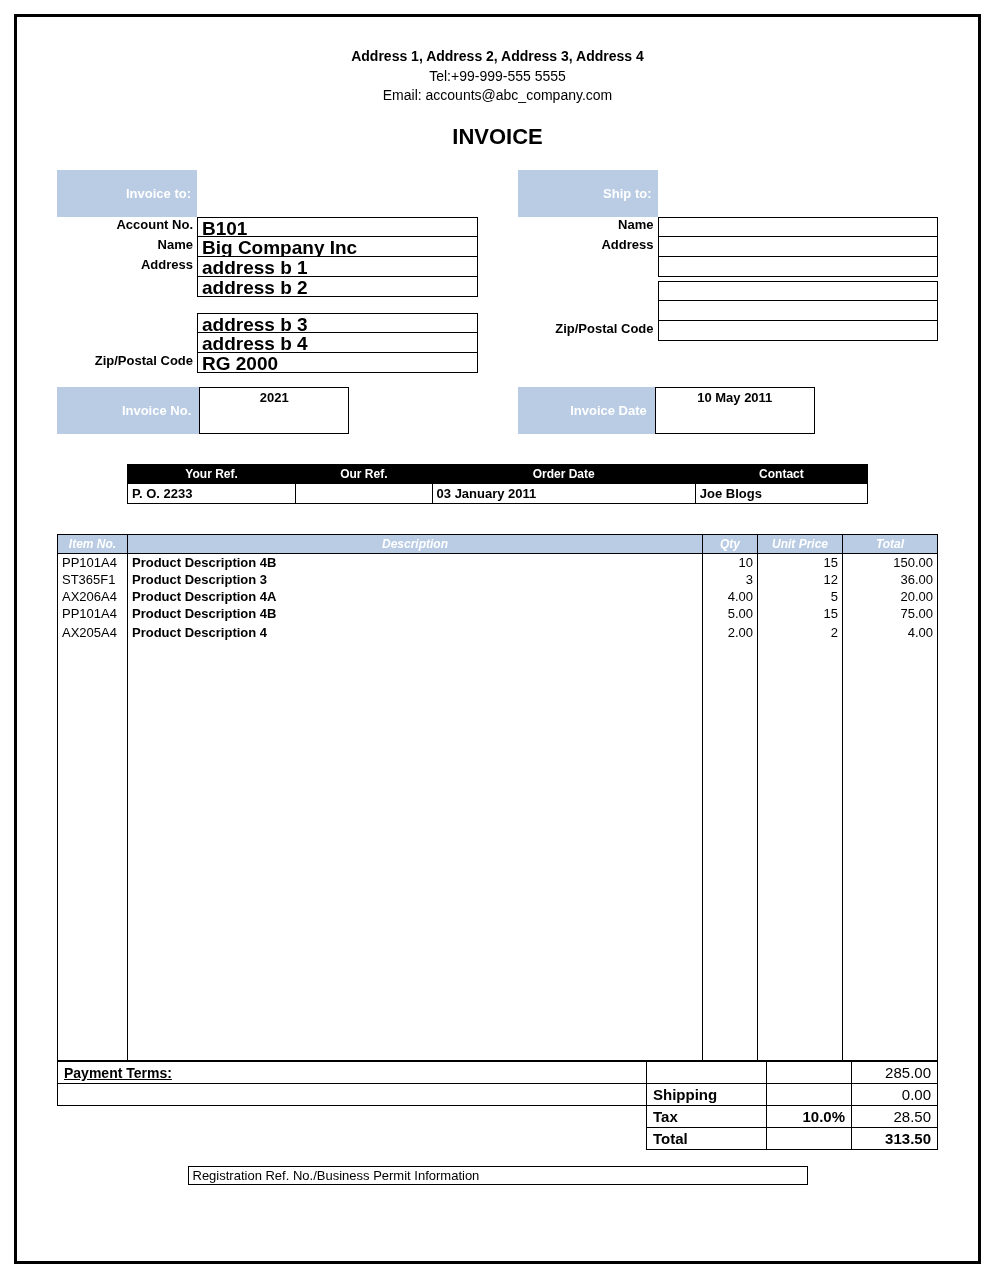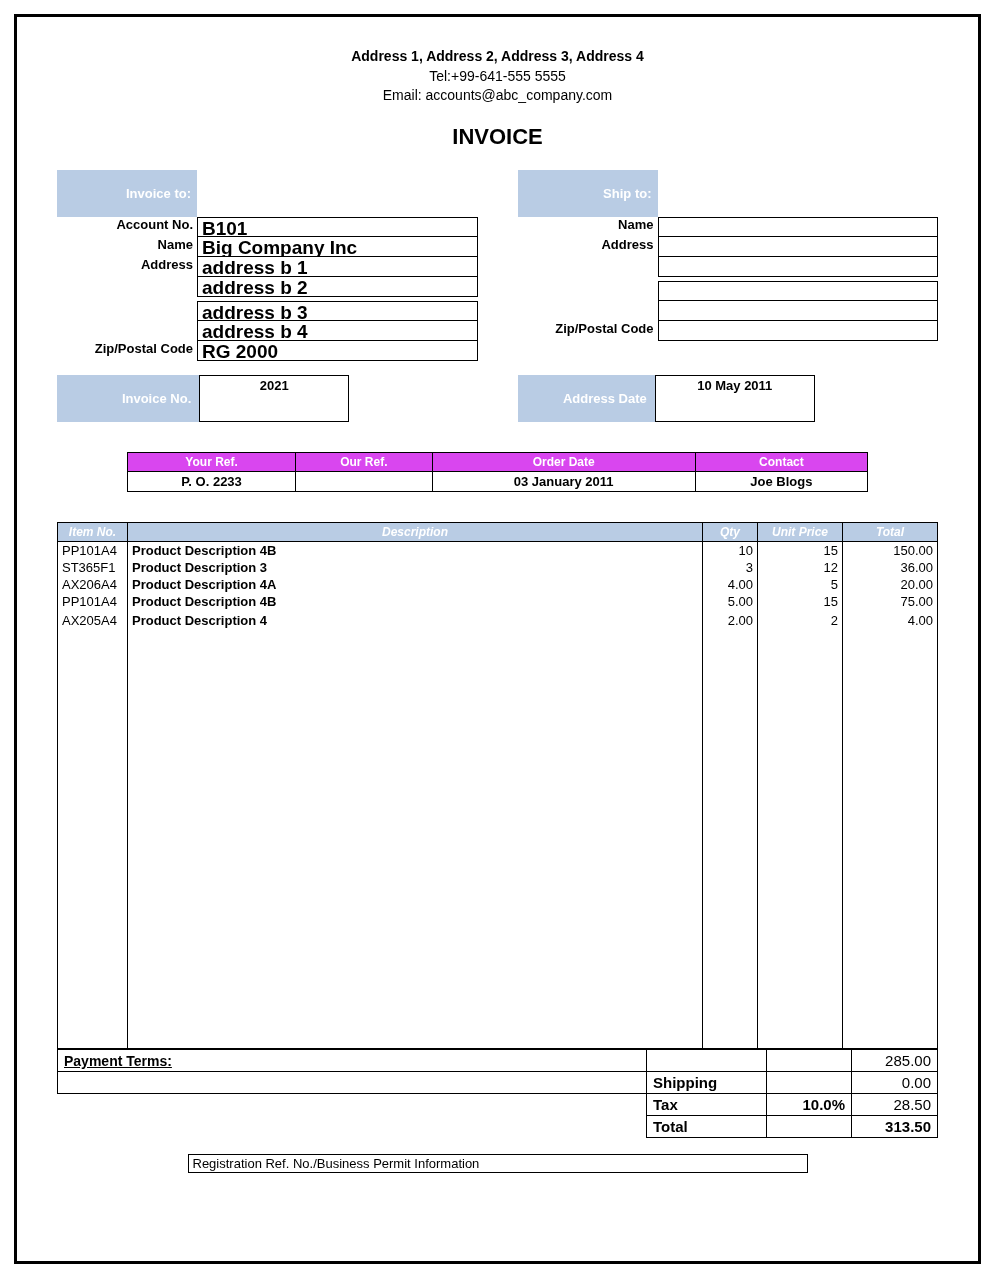--- a/index.html
+++ b/index.html
@@ -90,24 +90,24 @@
   }
   .info-group { flex:1; display:flex; }
   .info-group .header-cell { flex:1; text-align:right; padding-right:8px; font-style: normal;}
   .info-group .info-val {
     flex:1; border:1px solid #000; text-align:center; font-weight:bold; padding:2px 8px;
   }
   .order-section { margin: 0 70px 30px 70px; }
   .order-label { font-weight: bold; font-size: 14px; }
   .order-table { width:100%; border-collapse: collapse; }
   .order-table th {
-    background:#d946ef; color:#fff; font-weight:bold; border:1px solid #000;
+    background:#000000; color:#fff; font-weight:bold; border:1px solid #000;
     padding:2px 4px; font-size:12px;
   }
-  .order-table td { border:1px solid #000; text-align:center; font-weight:bold; padding:2px 4px; }
+  .order-table td { border:1px solid #000; font-weight:bold; padding:2px 4px; }
   .items-wrap { margin: 0 0 0 0; }
   .items-table { width:100%; border-collapse: collapse; }
   .items-table th {
     background:#b9cce4; color:#fff; font-weight:bold; border:1px solid #000;
     padding:2px 4px; font-size:12px; font-style: italic; margin-left: 48px;
   }
   .items-table th:nth-child(1){width:70px;}
   .items-table th:nth-child(3){width:55px;}
   .items-table th:nth-child(4){width:85px;}
   .items-table th:nth-child(5){width:95px;}
@@ -140,21 +140,21 @@
   .right-filler{border:none !important;}
 </style>
 </head>
 <body>
 
 <div class="page">
 
 
   <div class="address-block">
     <div class="addr">Address 1, Address 2, Address 3, Address 4</div>
-    <div>Tel:+99-641-555 5555</div>
+    <div>Tel:+99-999-555 5555</div>
     <div>Email: accounts@abc_company.com</div>
   </div>
 
   <div class="invoice-title">INVOICE</div>
 
   <div class="parties">
 
     <div class="party-col">
       <div class="party-header-row first-val">
         <div class="header-cell">Invoice to:</div>
@@ -169,21 +169,21 @@
         <div class="field-value">Big Company Inc</div>
       </div>
       <div class="field-row">
         <div class="field-label">Address</div>
         <div class="field-value">address b 1</div>
       </div>
       <div class="field-row">
         <div class="field-label"></div>
         <div class="field-value">address b 2</div>
       </div>
-      <div class="field-row first-val" style="margin-top:4px;">
+      <div class="field-row first-val" style="margin-top:16px;">
         <div class="field-label"></div>
         <div class="field-value">address b 3</div>
       </div>
       <div class="field-row">
         <div class="field-label"></div>
         <div class="field-value">address b 4</div>
       </div>
       <div class="field-row">
         <div class="field-label">Zip/Postal Code</div>
         <div class="field-value">RG 2000</div>
@@ -222,21 +222,21 @@
     </div>
   </div>
 
   <div class="info-bar">
     <div class="info-group">
       <div style="width:140px" class="header-cell">Invoice No.</div>
       <div class="info-val" style="width:150px;flex:none;">2021</div>
       <div class="right-filler" style="flex:1"></div>
     </div>
     <div class="info-group">
-      <div style="width:140px" class="header-cell">Address Date</div>
+      <div style="width:140px" class="header-cell">Invoice Date</div>
       <div class="info-val" style="width:160px;flex:none;">10 May 2011</div>
       <div class="right-filler" style="flex:1"></div>
     </div>
   </div>
 
   <div class="order-section">
     <table class="order-table">
       <tbody>
           <tr>
         <th>Your Ref.</th>

